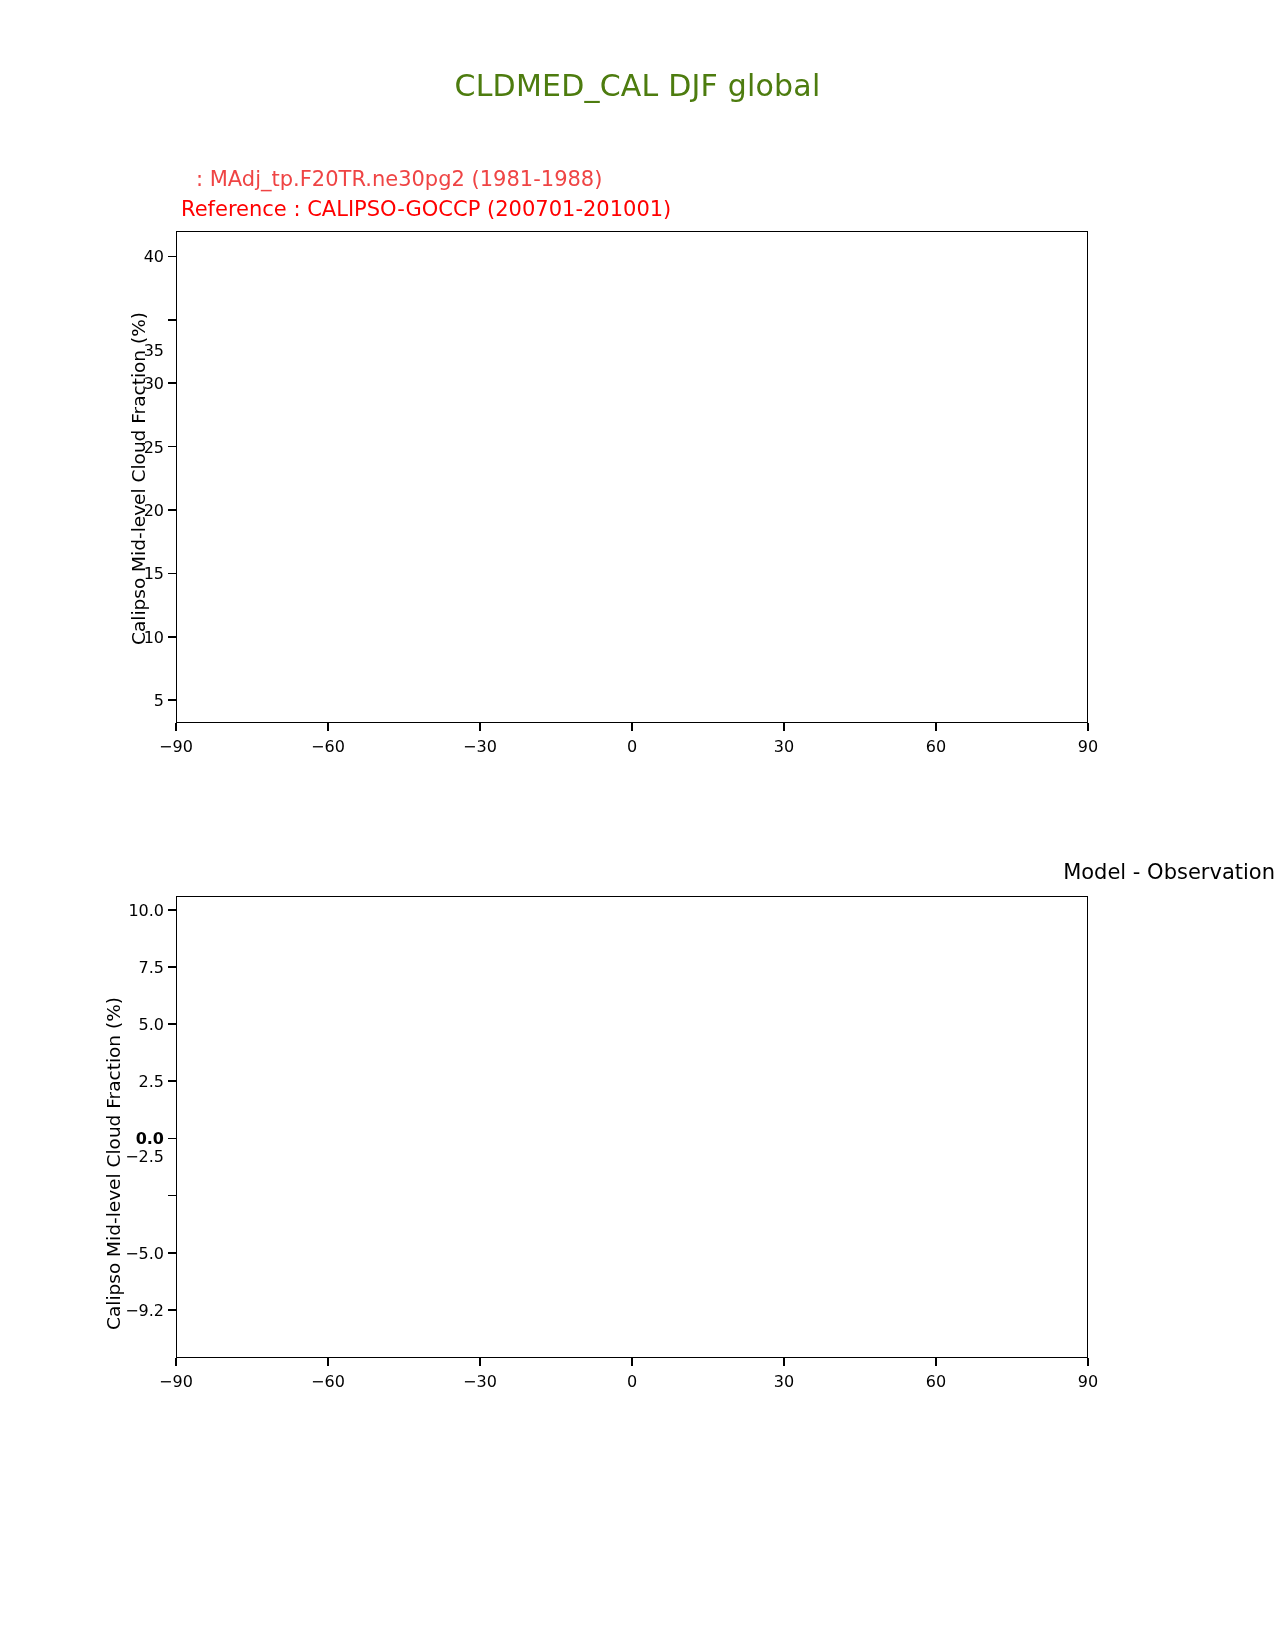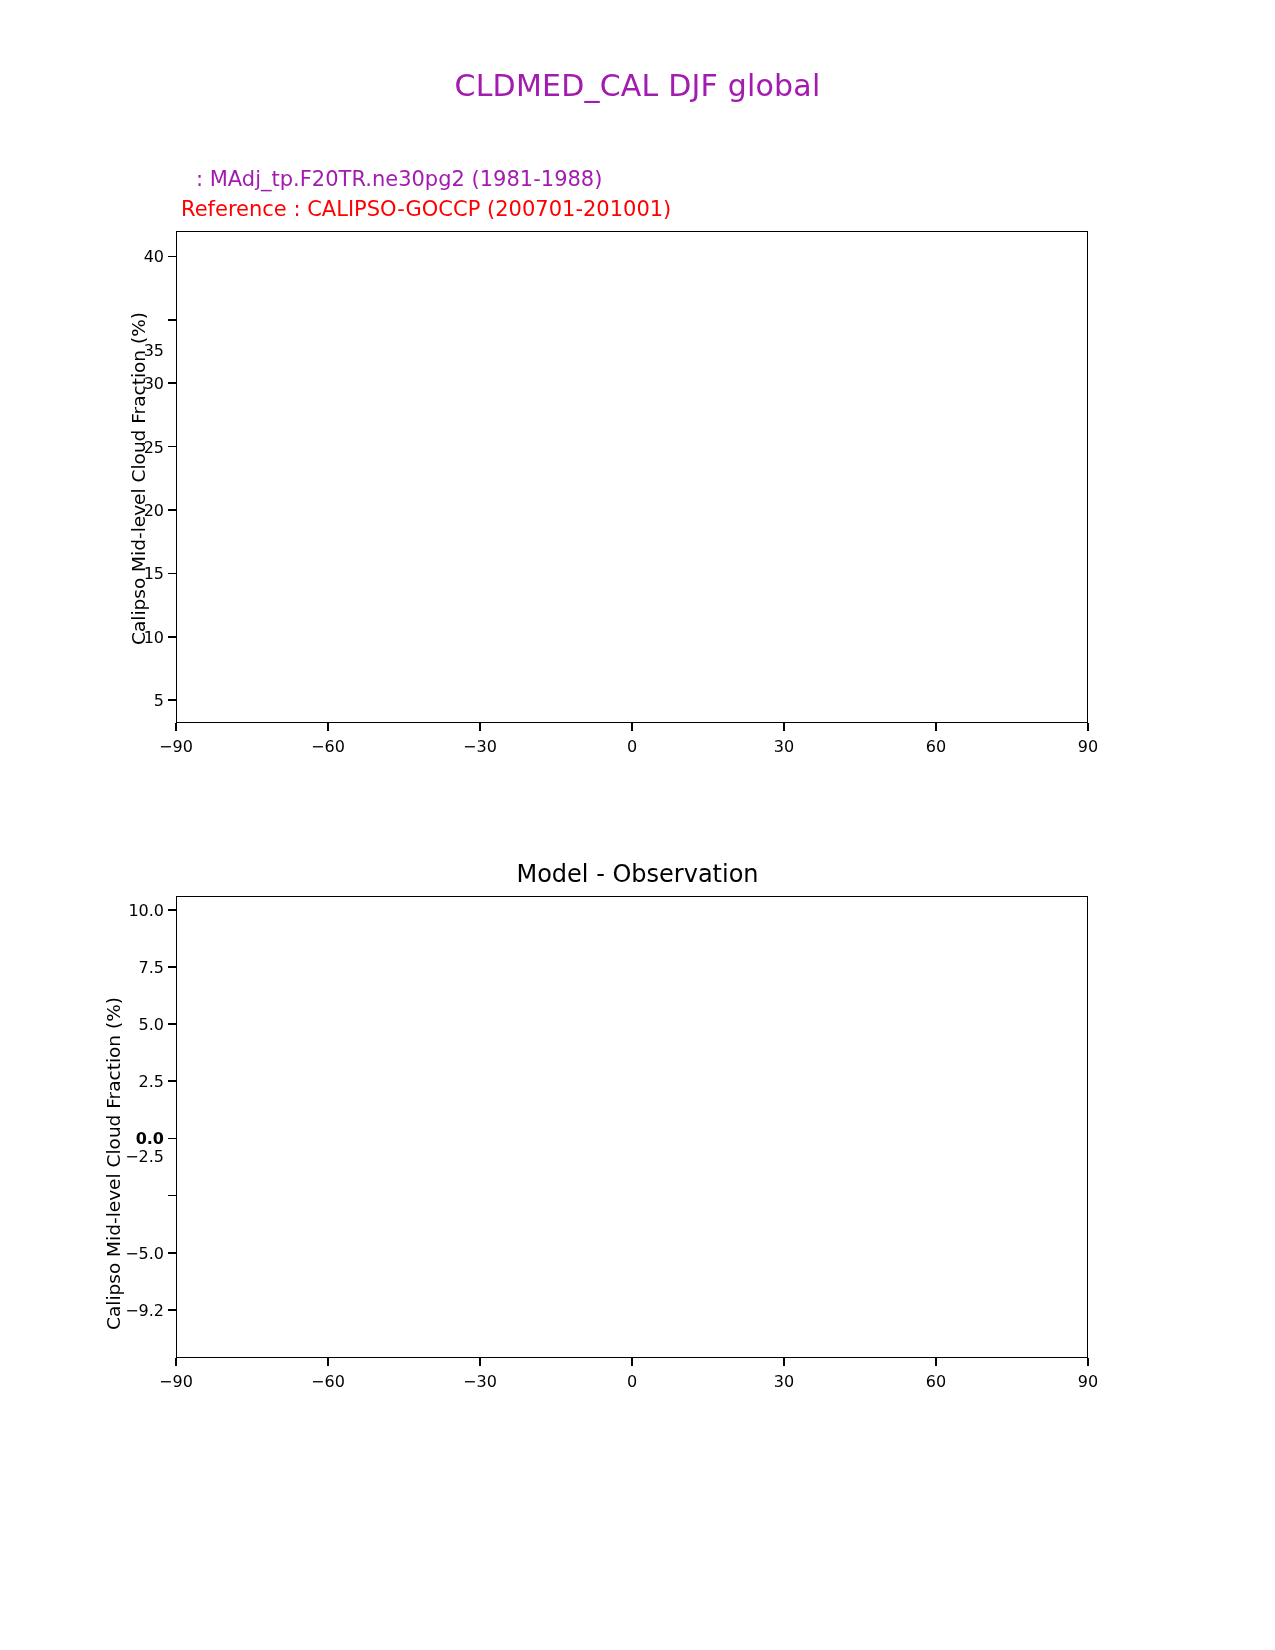--- a/index.html
+++ b/index.html
@@ -20,32 +20,32 @@
     width: 1275px;
     height: 1650px;
   }
   #main-title {
     position: absolute;
     top: 68px;
     left: 0;
     width: 1275px;
     text-align: center;
     font-size: 30px;
-    color: #a21caf;
+    color: #4d7c0f;
     letter-spacing: 0.2px;
   }
   .legend-line {
     position: absolute;
     font-size: 21px;
     white-space: nowrap;
   }
   #legend-model {
     top: 167px;
     left: 196px;
-    color: #a21caf;
+    color: #ef4444;
   }
   #legend-reference {
     top: 197px;
     left: 181px;
     color: #ff0000;
   }
   .panel {
     position: absolute;
   }
   
@@ -101,22 +101,22 @@
   }
   .tickmark {
     position: absolute;
     background: #000;
   }
   #subtitle-diff {
     position: absolute;
     top: 860px;
     left: 0;
     width: 1275px;
-    text-align: center;
-    font-size: 24px;
+    text-align: right;
+    font-size: 21px;
   }
   svg { display: block; }
 </style>
 </head>
 <body>
 
 <div class="page">
 
   <div id="main-title">CLDMED_CAL DJF global</div>
 

